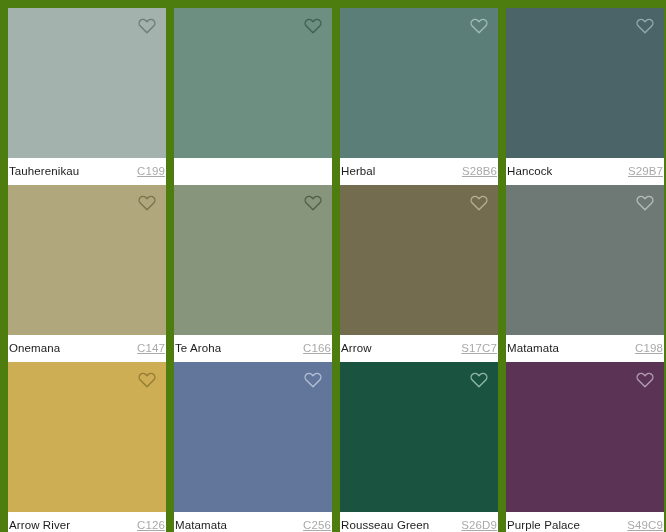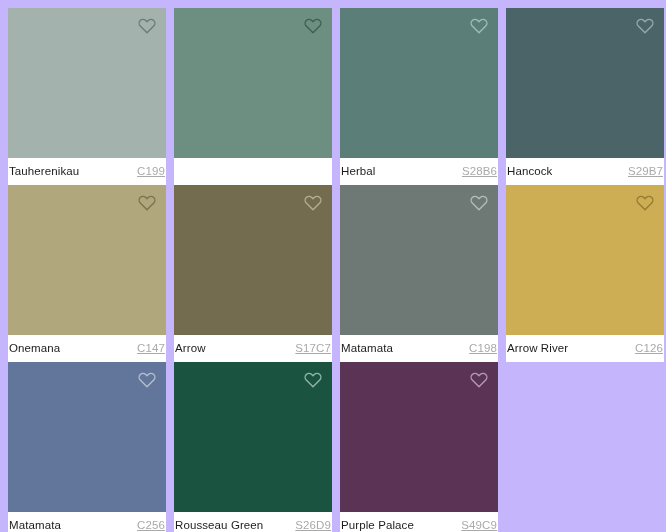--- a/index.html
+++ b/index.html
@@ -19,21 +19,21 @@
     position: relative;
     width: 666px;
     height: 532px;
     box-sizing: border-box;
     padding: 8px 0 0 8px;
     display: grid;
     grid-template-columns: repeat(4, 158px);
     grid-template-rows: repeat(3, 177px);
     column-gap: 8px;
     row-gap: 0px;
-    background: #c4b5fd;
+    background: #4d7c0f;
   }
 
   .swatch-card {
     width: 158px;
     height: 177px;
     position: relative;
     display: flex;
     flex-direction: column;
     background: #ffffff;
   }
@@ -150,20 +150,33 @@
             <path d="M12 20.2 3.9 12.1a4.7 4.7 0 0 1 0-6.6 4.7 4.7 0 0 1 6.6 0l1.5 1.5 1.5-1.5a4.7 4.7 0 0 1 6.6 0 4.7 4.7 0 0 1 0 6.6z"></path>
           </svg>
         </span>
       </div>
       <div class="swatch-meta">
         <span class="swatch-name">Onemana</span>
         <span class="swatch-code">C147</span>
       </div>
     </div>
     <div class="swatch-card">
+      <div class="swatch-color" style="background: rgb(135, 149, 124);">
+        <span class="favorite-icon">
+          <svg viewBox="0 0 24 24" fill="none" stroke="#51604a" stroke-width="1.7" stroke-linecap="round" stroke-linejoin="round">
+            <path d="M12 20.2 3.9 12.1a4.7 4.7 0 0 1 0-6.6 4.7 4.7 0 0 1 6.6 0l1.5 1.5 1.5-1.5a4.7 4.7 0 0 1 6.6 0 4.7 4.7 0 0 1 0 6.6z"></path>
+          </svg>
+        </span>
+      </div>
+      <div class="swatch-meta">
+        <span class="swatch-name">Te Aroha</span>
+        <span class="swatch-code">C166</span>
+      </div>
+    </div>
+    <div class="swatch-card">
       <div class="swatch-color" style="background: rgb(116, 108, 78);">
         <span class="favorite-icon">
           <svg viewBox="0 0 24 24" fill="none" stroke="#b5ad8d" stroke-width="1.7" stroke-linecap="round" stroke-linejoin="round">
             <path d="M12 20.2 3.9 12.1a4.7 4.7 0 0 1 0-6.6 4.7 4.7 0 0 1 6.6 0l1.5 1.5 1.5-1.5a4.7 4.7 0 0 1 6.6 0 4.7 4.7 0 0 1 0 6.6z"></path>
           </svg>
         </span>
       </div>
       <div class="swatch-meta">
         <span class="swatch-name">Arrow</span>
         <span class="swatch-code">S17C7</span>

